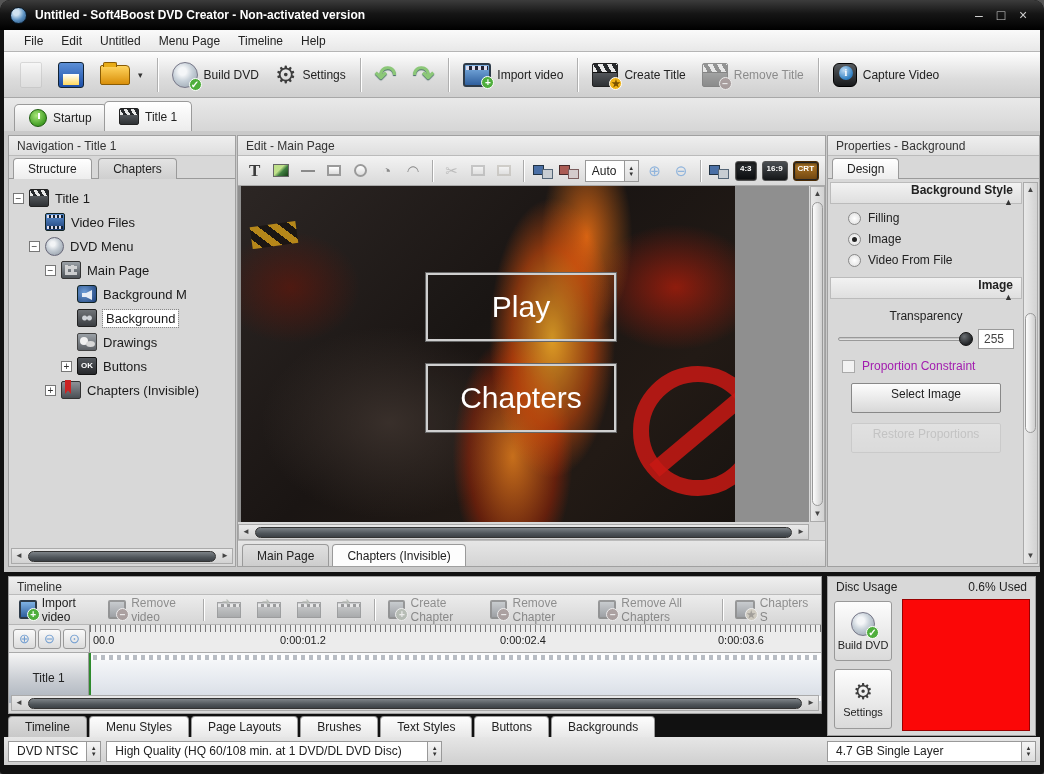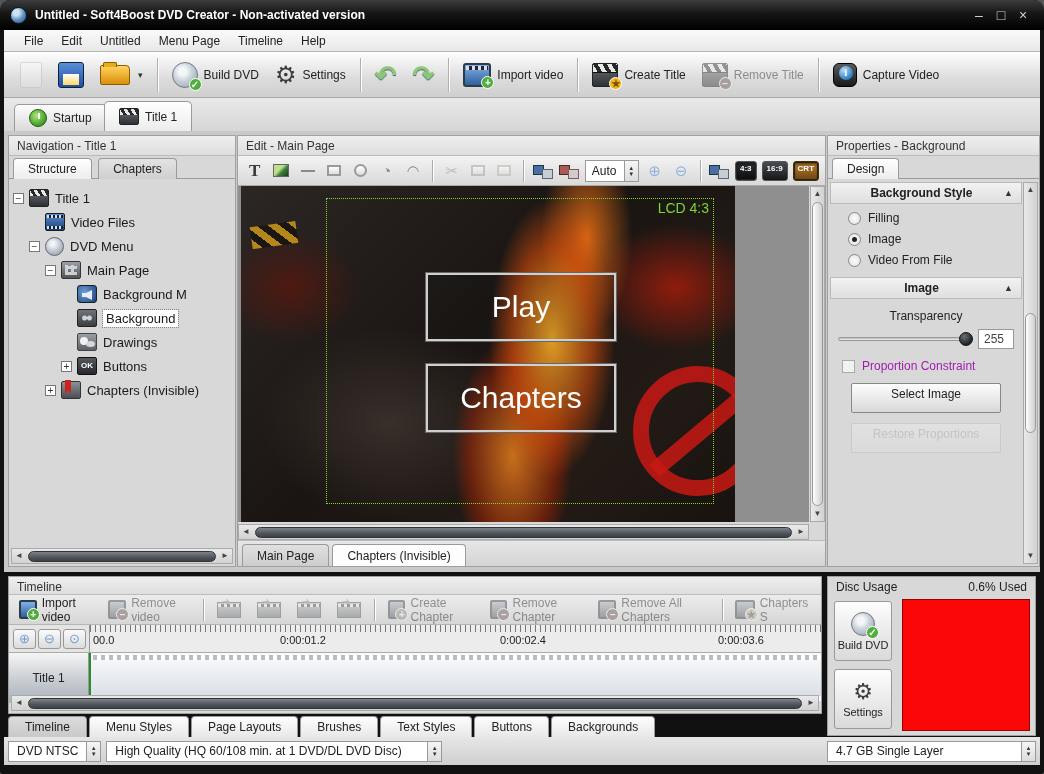--- a/index.html
+++ b/index.html
@@ -177,22 +177,22 @@
   #page-tabs { position:absolute; left:0; bottom:0; height:26px; right:0; background:linear-gradient(#e6e6e6,#d4d4d4);
     display:flex; align-items:flex-end; padding:0 0 0 4px; border-top:1px solid #bbb; }
   .page-tab { height:22px; padding:0 14px; display:flex; align-items:center; font-size:12px; color:#222;
     border:1px solid #9a9a9a; border-bottom:none; border-radius:4px 4px 0 0; background:#fdfdfd; margin-right:3px; }
   .page-tab.active { background:linear-gradient(#e0e0e0,#cdcdcd); }
 
   
   #prop-panel { left:823px; top:4px; width:213px; height:432px; }
   #prop-tabs { height:23px; padding:2px 0 0 4px; border-bottom:1px solid #9a9a9a; }
   #prop-body { position:absolute; top:46px; left:2px; right:17px; bottom:2px; background:#d8d8d8; }
-  .group-hdr { display:flex; align-items:center; height:22px; padding:0 8px; border:1px solid #bbb;
-    background:linear-gradient(#f2f2f2,#dfdfdf); font-weight:bold; font-size:12px; color:#222; }
+  .group-hdr { display:flex; align-items:flex-end; height:22px; padding:0 8px; border:1px solid #bbb;
+    background:linear-gradient(#f2f2f2,#dfdfdf); font-weight:bold; font-size:12px; color:#222;flex-direction:column; }
   .group-hdr .g-title { flex:1; text-align:center; }
   .collapse { font-size:9px; color:#333; }
   .radio-row { display:flex; align-items:center; gap:7px; padding:7px 0 0 18px; font-size:12px; color:#222; }
   .radio { width:13px; height:13px; border-radius:50%; border:1px solid #888; background:radial-gradient(#fff,#dcdcdc); position:relative; }
   .radio.checked::after { content:""; position:absolute; left:3px; top:3px; width:5px; height:5px; border-radius:50%; background:#222; }
   .center-lbl { text-align:center; font-size:12px; color:#222; margin-top:10px; }
   #slider-row { display:flex; align-items:center; gap:6px; padding:6px 8px 0; }
   #slider-track { flex:1; height:4px; border-radius:2px; background:linear-gradient(#bbb,#eee); border:1px solid #999; position:relative; }
   #slider-thumb { position:absolute; right:-2px; top:-6px; width:14px; height:14px; border-radius:50%;
     background:radial-gradient(circle at 35% 30%, #6a6e72, #222528 70%); border:1px solid #111; }
@@ -460,23 +460,20 @@
           </span>
         <span class="asp-btn pressed">4:3</span>
         <span class="asp-btn">16:9</span>
         <span class="asp-btn crt pressed">CRT</span>
       </div>
 
       <div id="canvas-wrap">
         <div id="menu-image">
           <div id="hazard"></div>
           <div id="no-sign"></div>
-          <div id="safe-area">
-            <span id="safe-label">LCD 4:3</span>
-          </div>
           <div class="menu-btn" id="btn-play">Play</div>
           <div class="menu-btn" id="btn-chapters">Chapters</div>
         </div>
       </div>
 
       <div class="vscroll" id="edit-vscroll">
         <span class="sc-arrow">▲</span>
         <span class="v-thumb" style="flex:1; margin:1px 0;"></span>
         <span class="sc-arrow">▼</span>
       </div>

